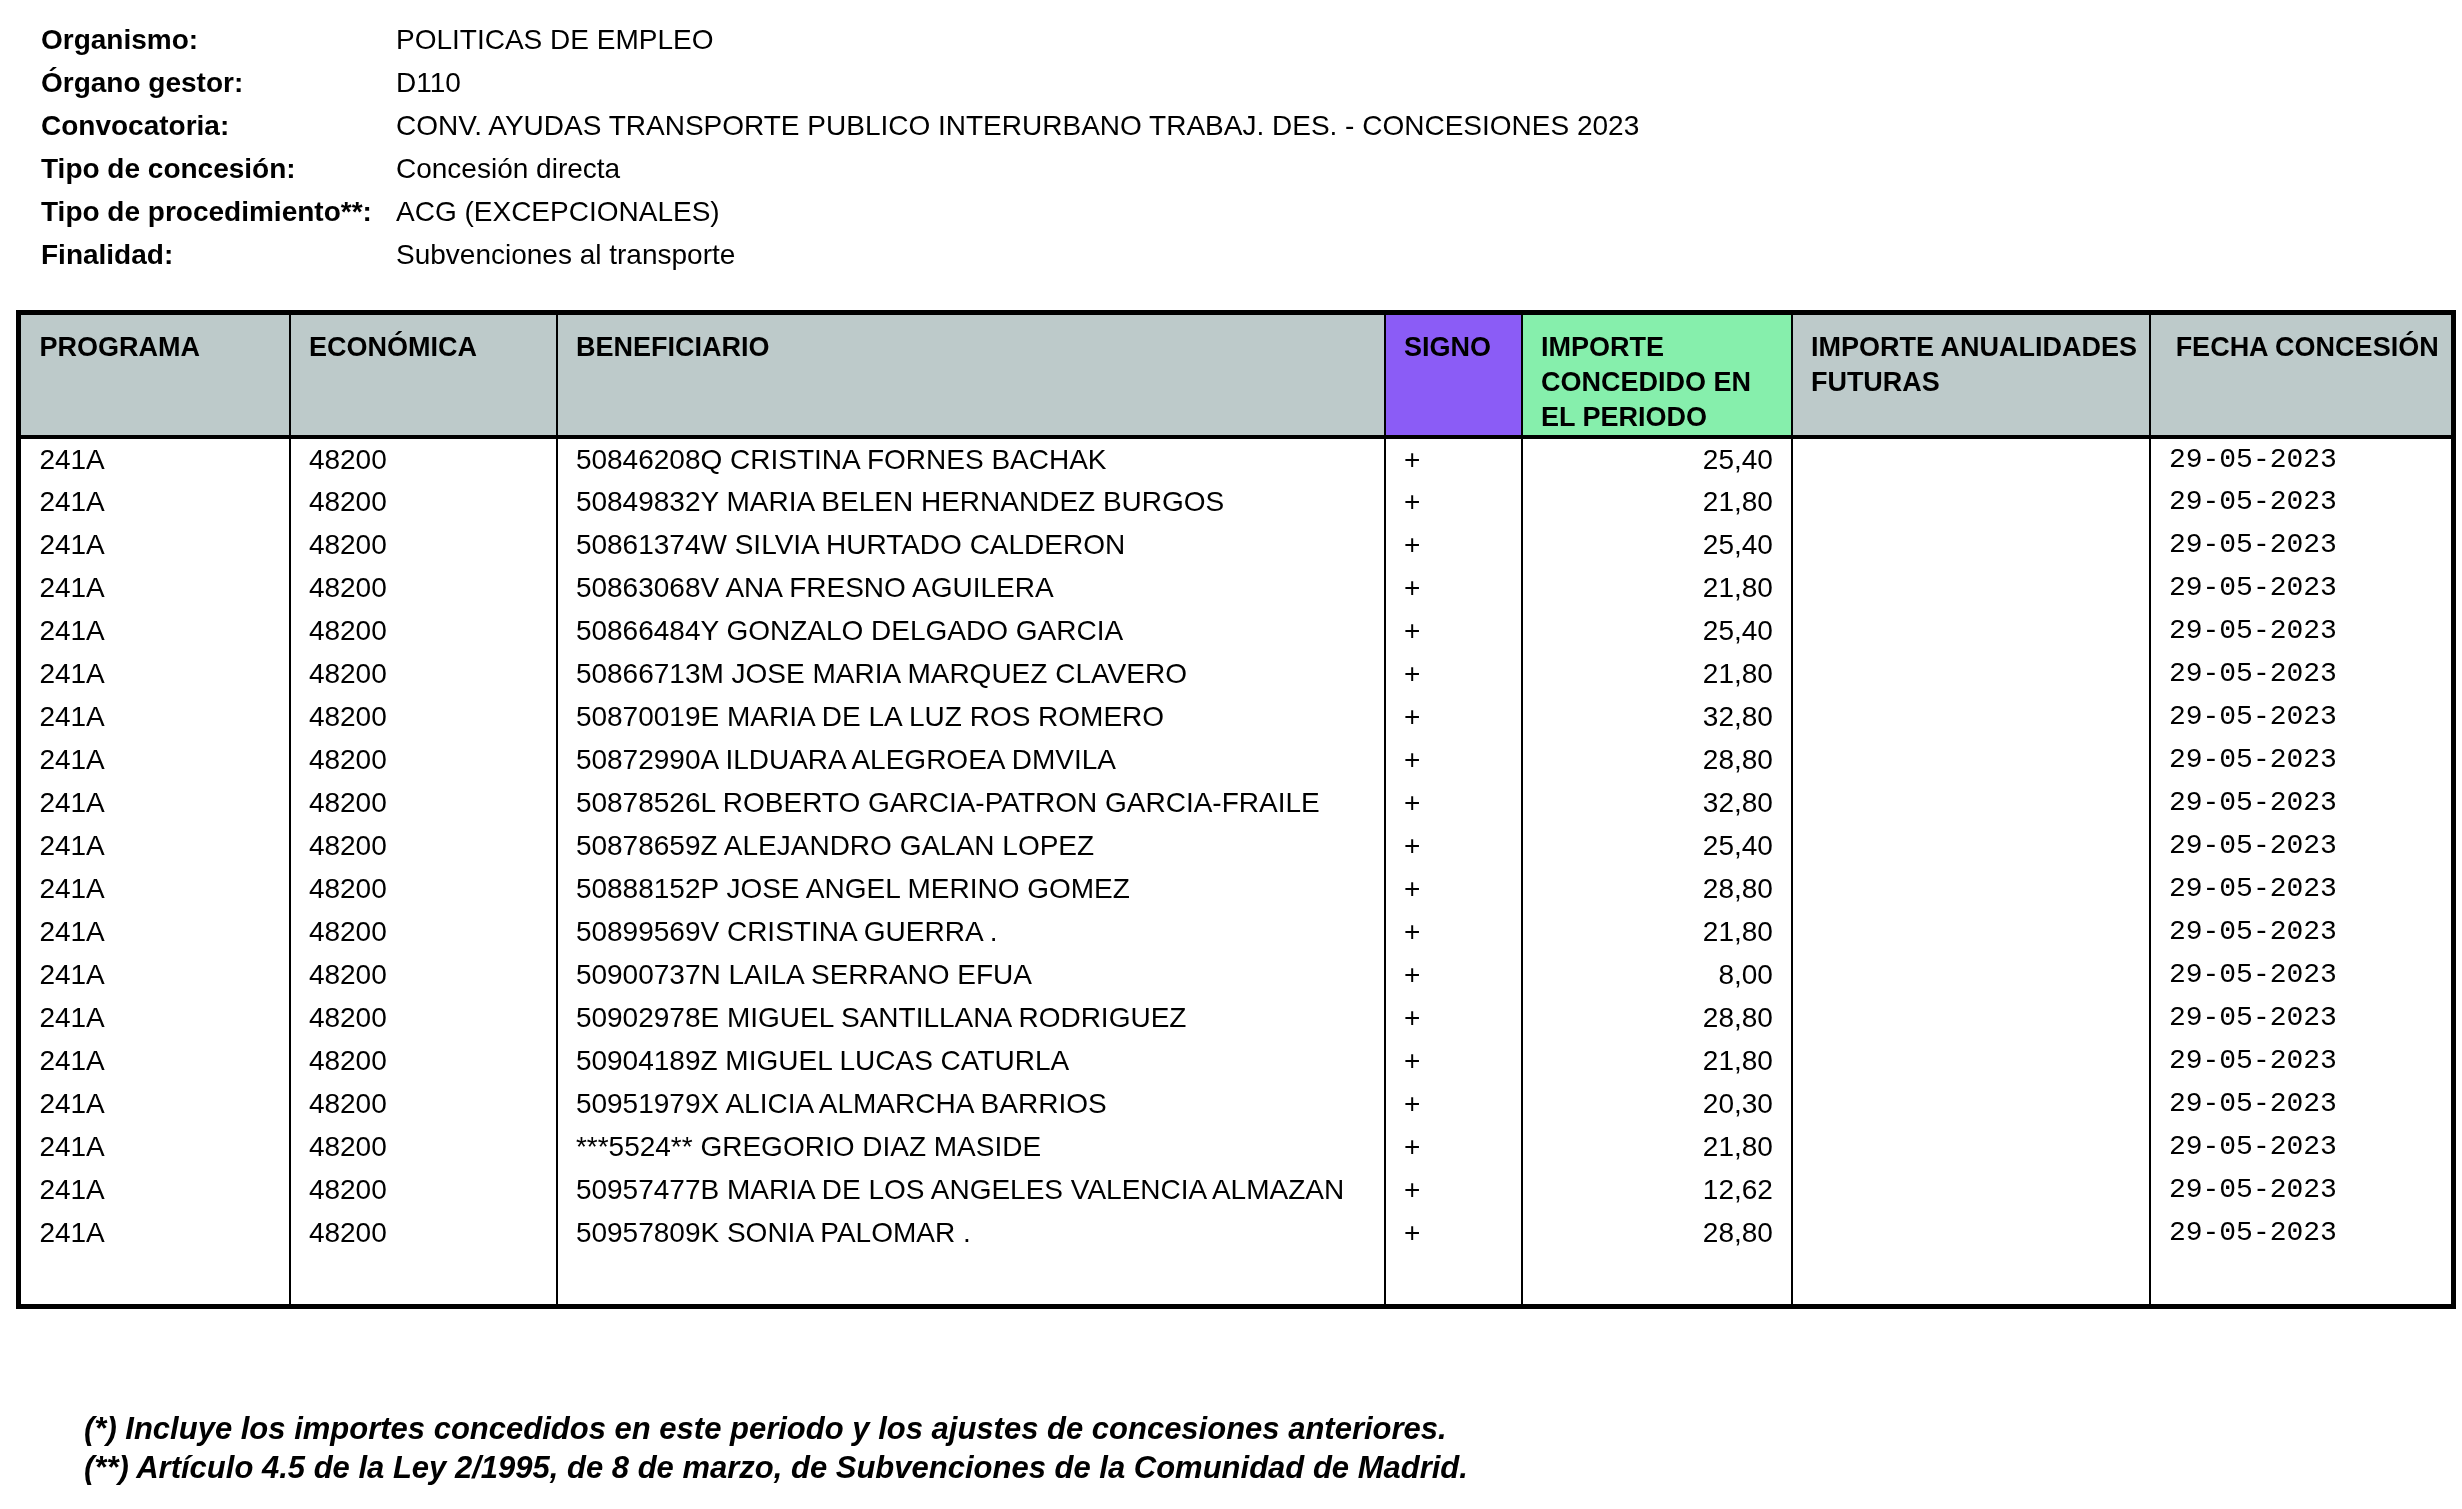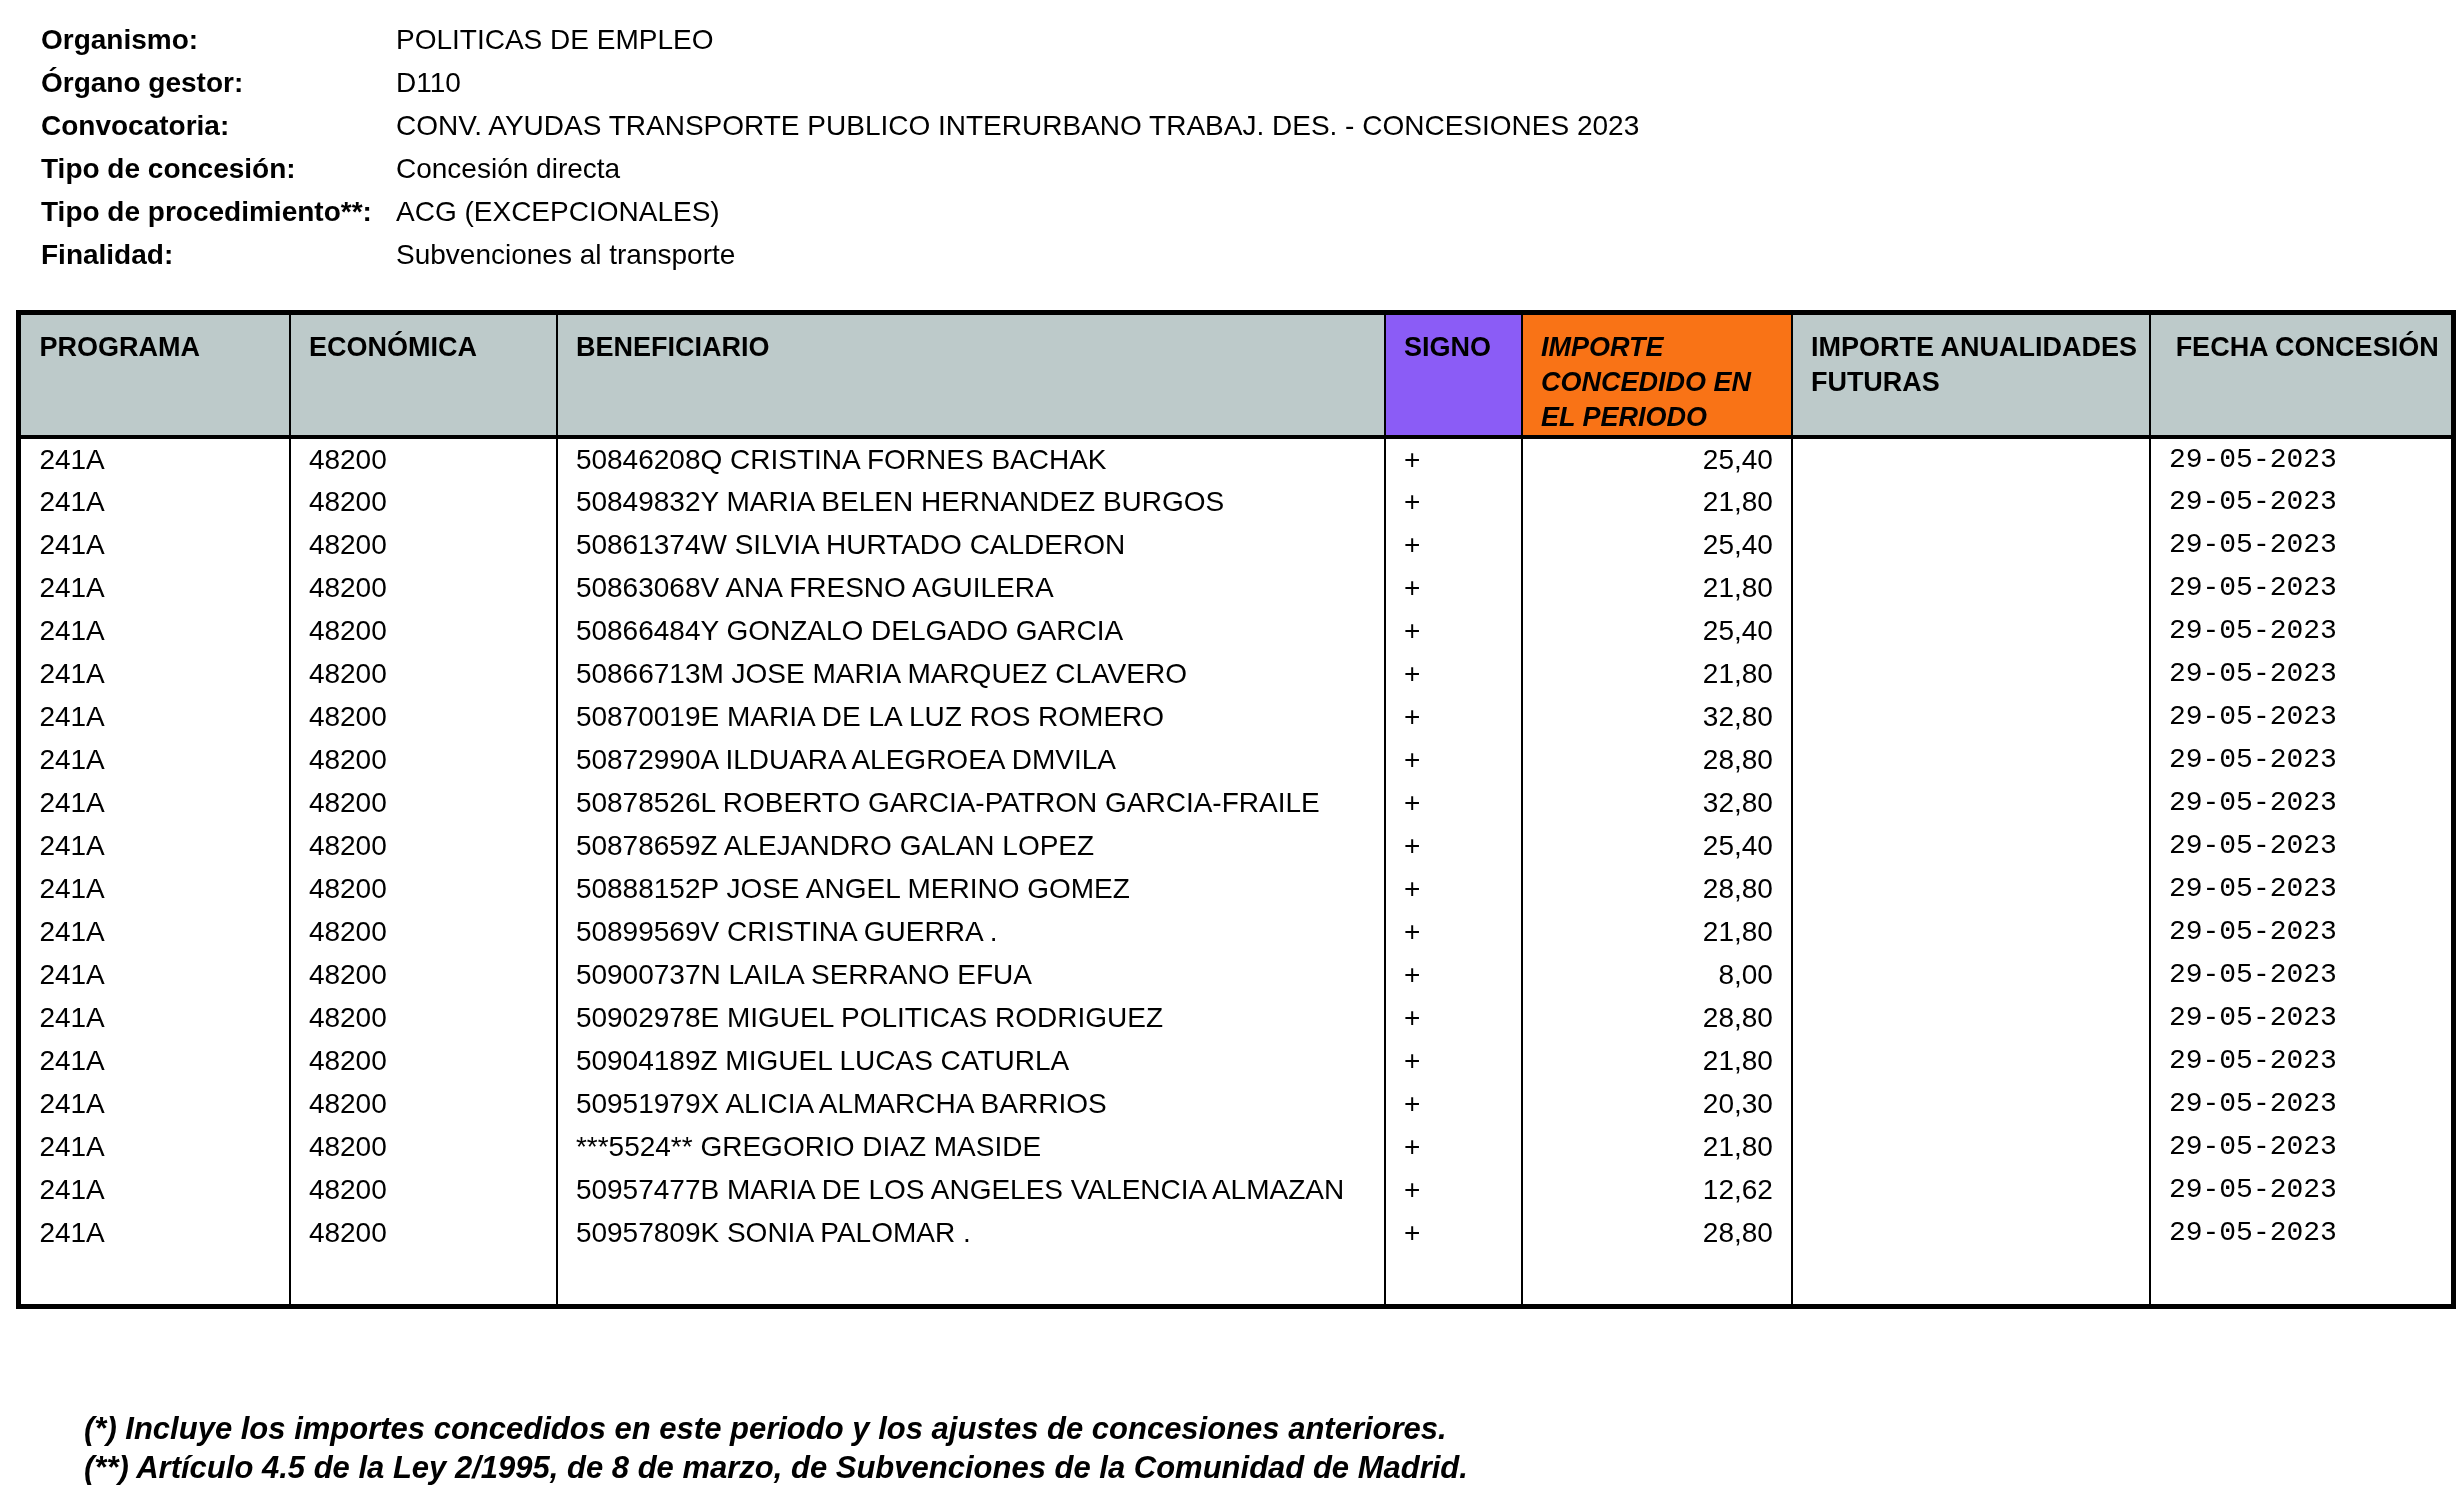--- a/index.html
+++ b/index.html
@@ -114,21 +114,21 @@
     <col style="width:270px">
     <col style="width:358px">
     <col style="width:304px">
   </colgroup>
   <thead>
     <tr>
       <th style="background: rgb(189, 202, 202);">PROGRAMA</th>
       <th style="background: rgb(189, 202, 202);">ECONÓMICA</th>
       <th style="background: rgb(189, 202, 202);">BENEFICIARIO</th>
       <th style="background: #8b5cf6;">SIGNO</th>
-      <th style="background: #f97316; font-style: italic;">IMPORTE CONCEDIDO EN EL PERIODO</th>
+      <th style="background: #86efac;">IMPORTE CONCEDIDO EN EL PERIODO</th>
       <th style="background: rgb(189, 202, 202);">IMPORTE ANUALIDADES FUTURAS</th>
       <th style="background: rgb(189, 202, 202);">FECHA CONCESIÓN</th>
     </tr>
   </thead>
   <tbody>
       <tr>
         <td class="col-programa">241A</td>
         <td class="col-economica">48200</td>
         <td class="col-beneficiario">50846208Q CRISTINA FORNES BACHAK</td>
         <td class="col-signo">+</td>
@@ -240,21 +240,21 @@
         <td class="col-economica">48200</td>
         <td class="col-beneficiario">50900737N LAILA SERRANO EFUA</td>
         <td class="col-signo">+</td>
         <td class="col-importe">8,00</td>
         <td class="col-anualidades"></td>
         <td class="col-fecha">29-05-2023</td>
       </tr>
       <tr>
         <td class="col-programa">241A</td>
         <td class="col-economica">48200</td>
-        <td class="col-beneficiario">50902978E MIGUEL POLITICAS RODRIGUEZ</td>
+        <td class="col-beneficiario">50902978E MIGUEL SANTILLANA RODRIGUEZ</td>
         <td class="col-signo">+</td>
         <td class="col-importe">28,80</td>
         <td class="col-anualidades"></td>
         <td class="col-fecha">29-05-2023</td>
       </tr>
       <tr>
         <td class="col-programa">241A</td>
         <td class="col-economica">48200</td>
         <td class="col-beneficiario">50904189Z MIGUEL LUCAS CATURLA</td>
         <td class="col-signo">+</td>

